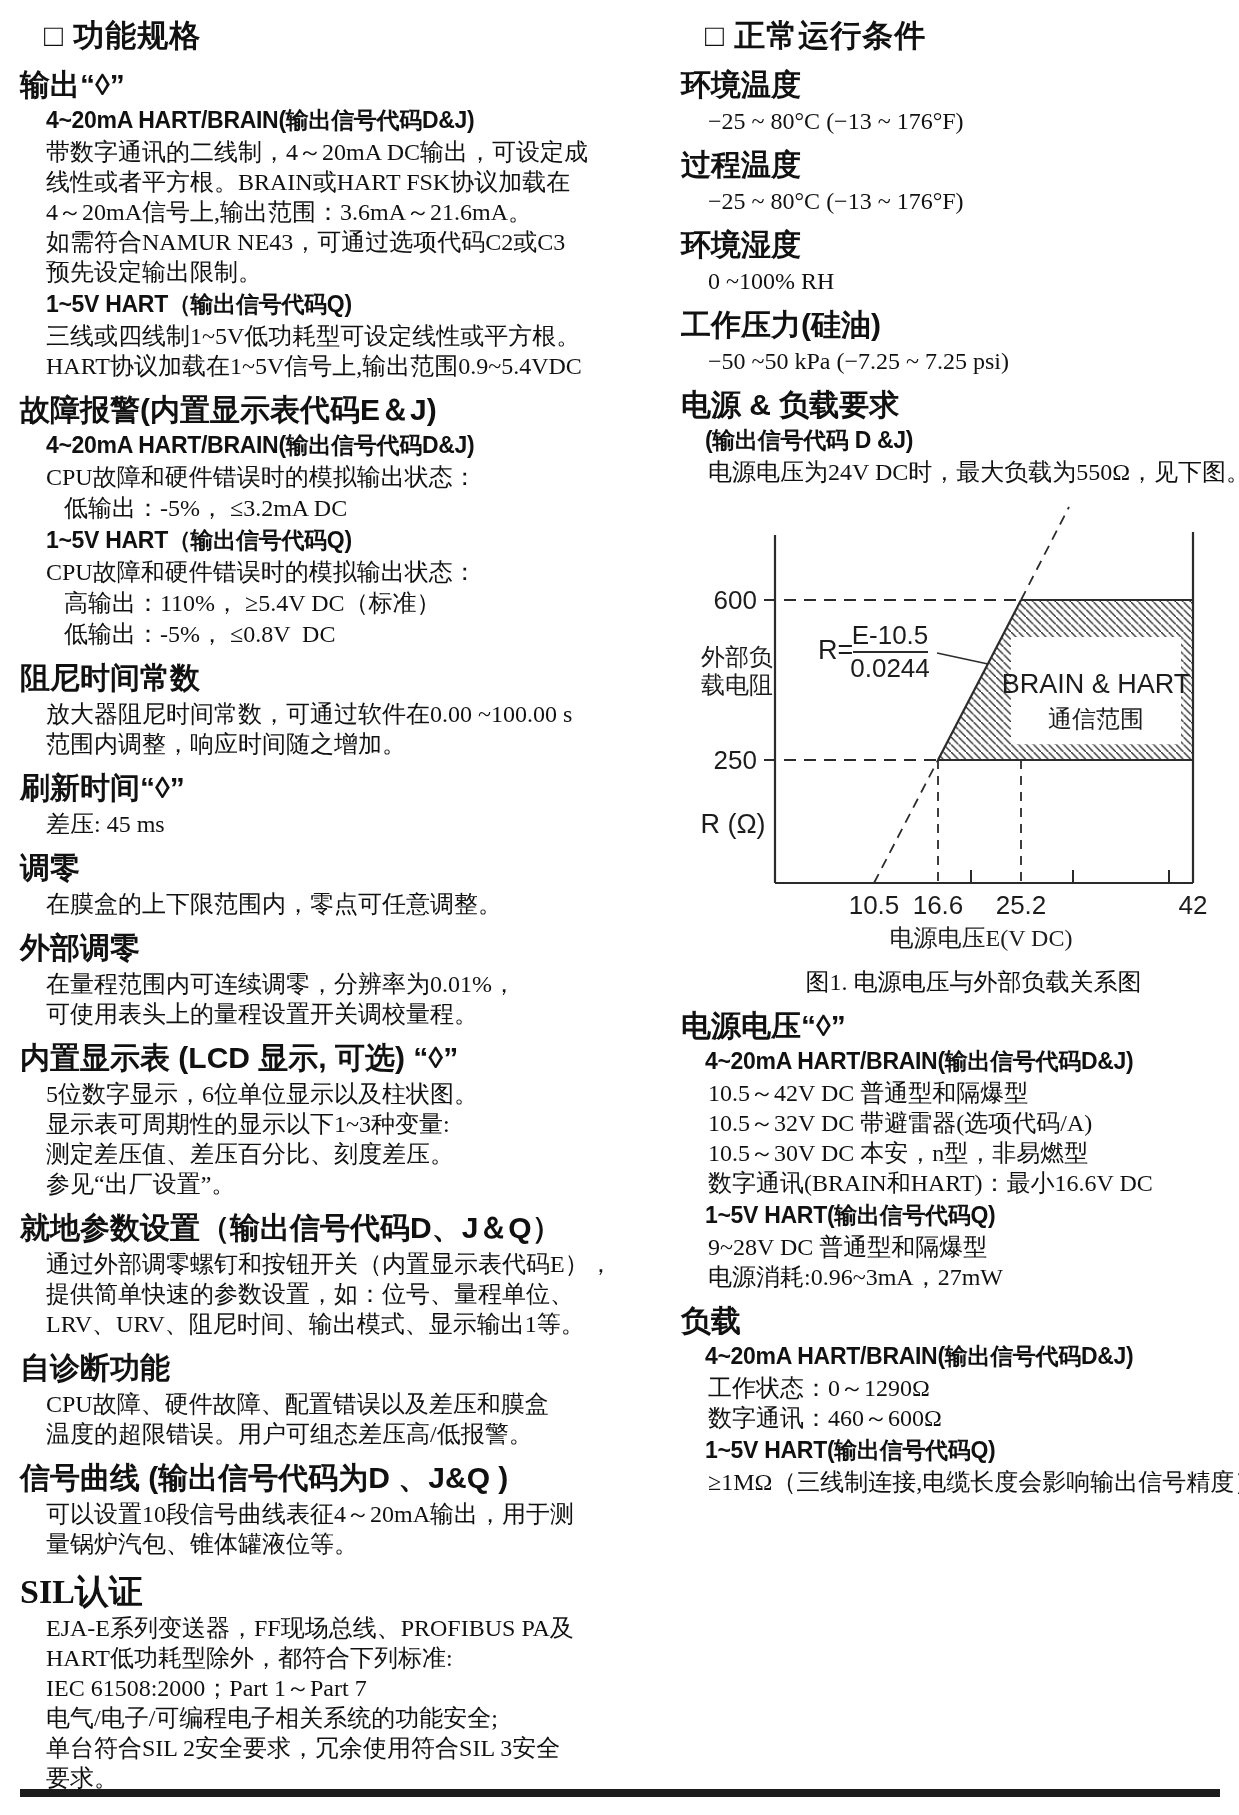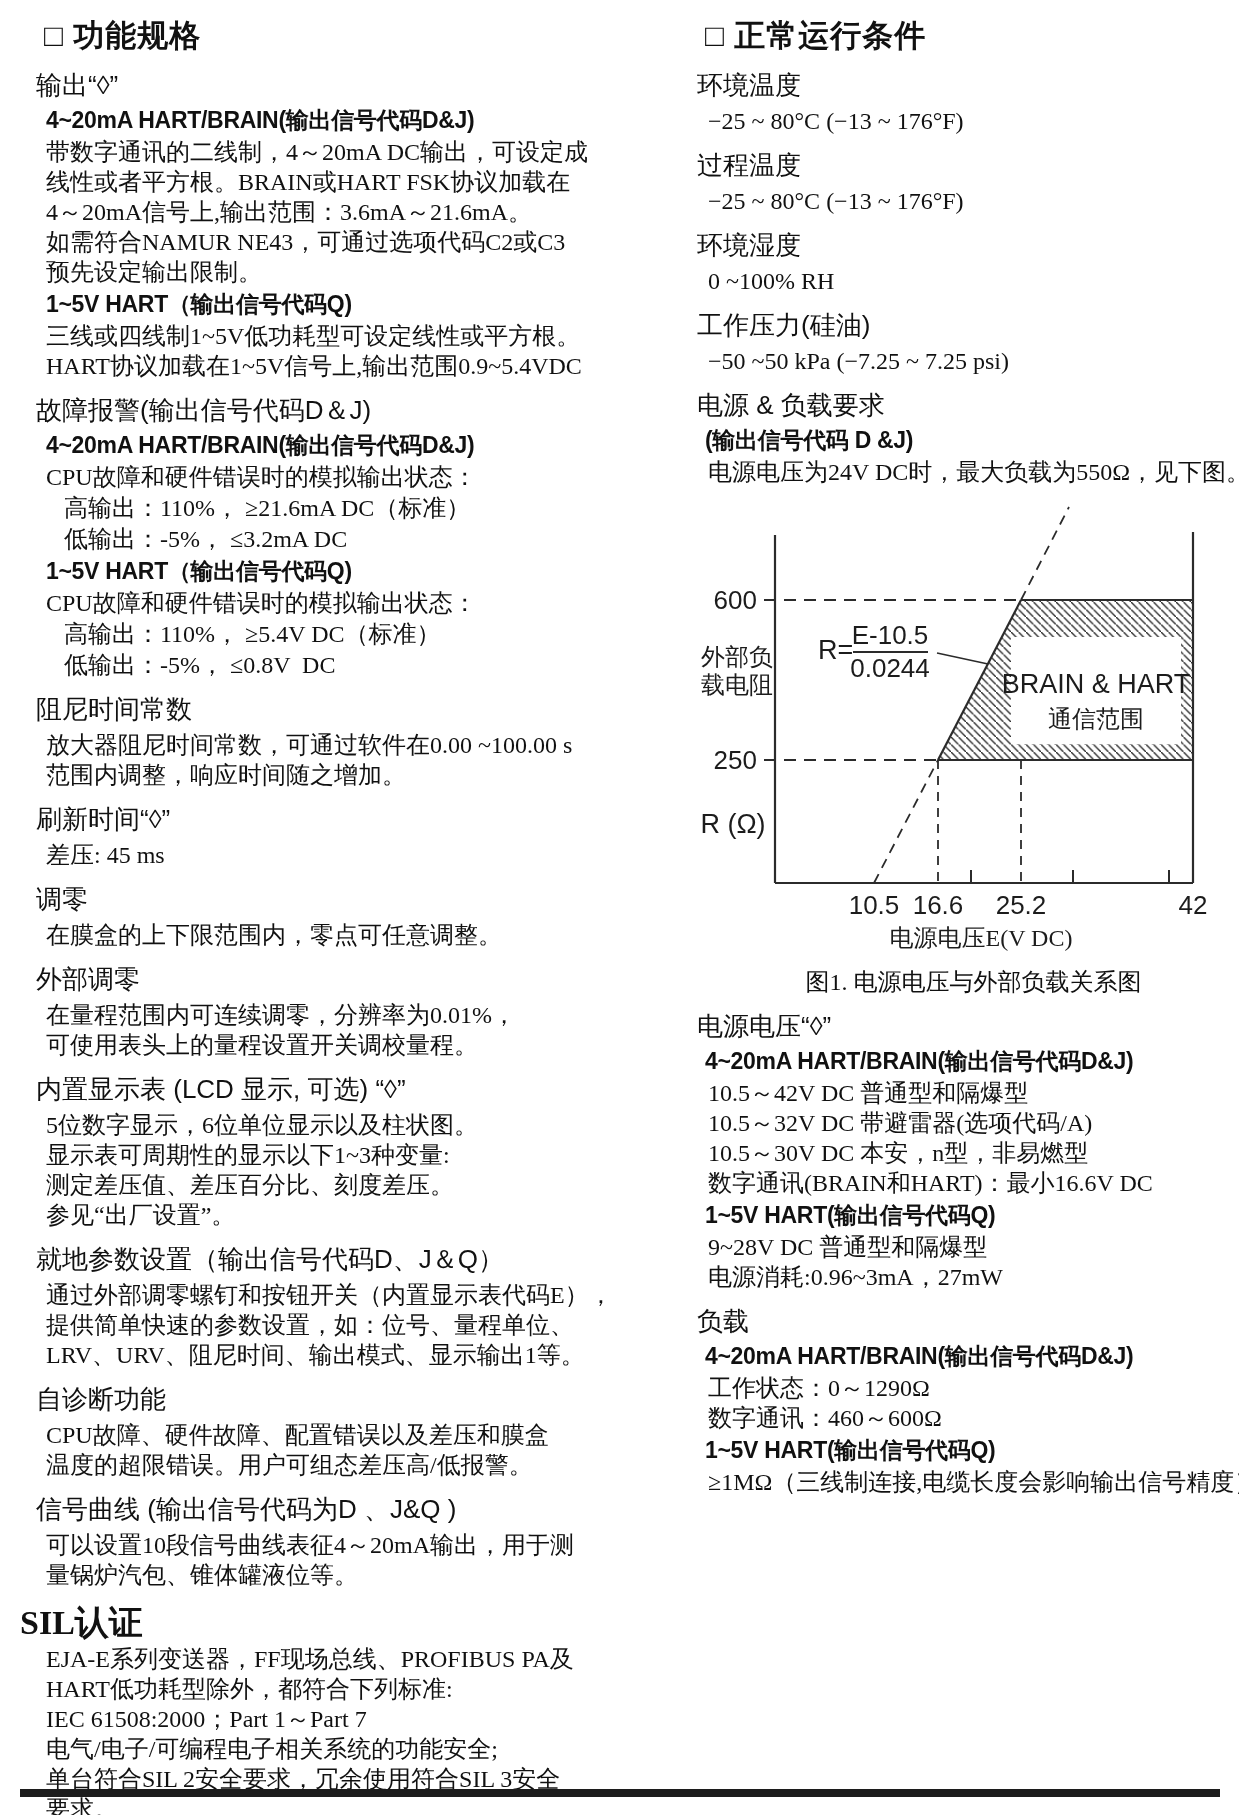--- a/index.html
+++ b/index.html
@@ -9,22 +9,22 @@
   }
   .col{position:absolute;top:14px;}
   #left-col{left:20px;width:600px;}
   #right-col{left:681px;width:585px;}
   .blk{white-space:pre;}
   .section{
     font-family:"Liberation Sans","DejaVu Sans",sans-serif;font-weight:bold;
     font-size:31px;line-height:40px;margin:2px 0 12px 0;letter-spacing:1px;padding-left:24px;
   }
   .h{
-    font-family:"Liberation Sans","DejaVu Sans",sans-serif;font-weight:normal;
-    font-size:26px;line-height:32px;margin:13px 0 5px 16px;
+    font-family:"Liberation Sans","DejaVu Sans",sans-serif;font-weight:bold;
+    font-size:30px;line-height:32px;margin:13px 0 5px 0;
   }
   .hserif{
     font-family:"Liberation Serif","DejaVu Serif",serif;font-weight:bold;
     font-size:34px;line-height:33px;margin:16px 0 5px 0;
   }
   .sub{
     font-family:"Liberation Sans","DejaVu Sans",sans-serif;font-weight:bold;
     font-size:23px;line-height:29px;padding-left:26px;margin:3px 0 2px 0;letter-spacing:-0.3px;
   }
   #right-col .sub{padding-left:24px;}
@@ -51,24 +51,23 @@
     <div class="blk h">输出“◊”</div>
     <div class="blk sub">4~20mA HART/BRAIN(输出信号代码D&amp;J)</div>
     <div class="blk body">带数字通讯的二线制，4～20mA DC输出，可设定成
 线性或者平方根。BRAIN或HART FSK协议加载在
 4～20mA信号上,输出范围：3.6mA～21.6mA。
 如需符合NAMUR NE43，可通过选项代码C2或C3
 预先设定输出限制。</div>
     <div class="blk sub">1~5V HART（输出信号代码Q)</div>
     <div class="blk body">三线或四线制1~5V低功耗型可设定线性或平方根。
 HART协议加载在1~5V信号上,输出范围0.9~5.4VDC</div>
-    <div class="blk h">故障报警(输出信号代码D＆J)</div>
+    <div class="blk h">故障报警(内置显示表代码E＆J)</div>
     <div class="blk sub">4~20mA HART/BRAIN(输出信号代码D&amp;J)</div>
     <div class="blk body">CPU故障和硬件错误时的模拟输出状态：</div>
-    <div class="blk body2">高输出：110%， ≥21.6mA DC（标准）</div>
     <div class="blk body2">低输出：-5%， ≤3.2mA DC</div>
     <div class="blk sub">1~5V HART（输出信号代码Q)</div>
     <div class="blk body">CPU故障和硬件错误时的模拟输出状态：</div>
     <div class="blk body2">高输出：110%， ≥5.4V DC（标准）</div>
     <div class="blk body2">低输出：-5%， ≤0.8V  DC</div>
     <div class="blk h">阻尼时间常数</div>
     <div class="blk body">放大器阻尼时间常数，可通过软件在0.00 ~100.00 s
 范围内调整，响应时间随之增加。</div>
     <div class="blk h">刷新时间“◊”</div>
     <div class="blk body">差压: 45 ms</div>

